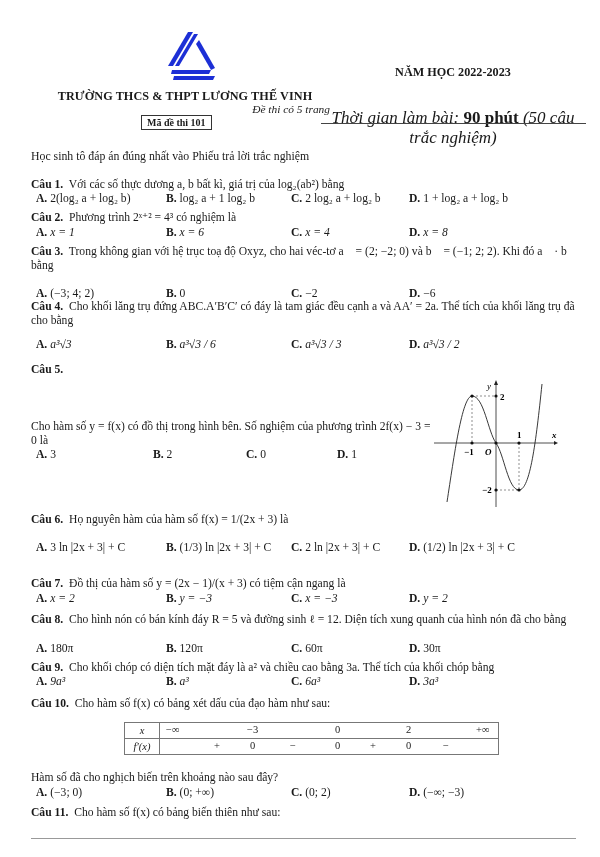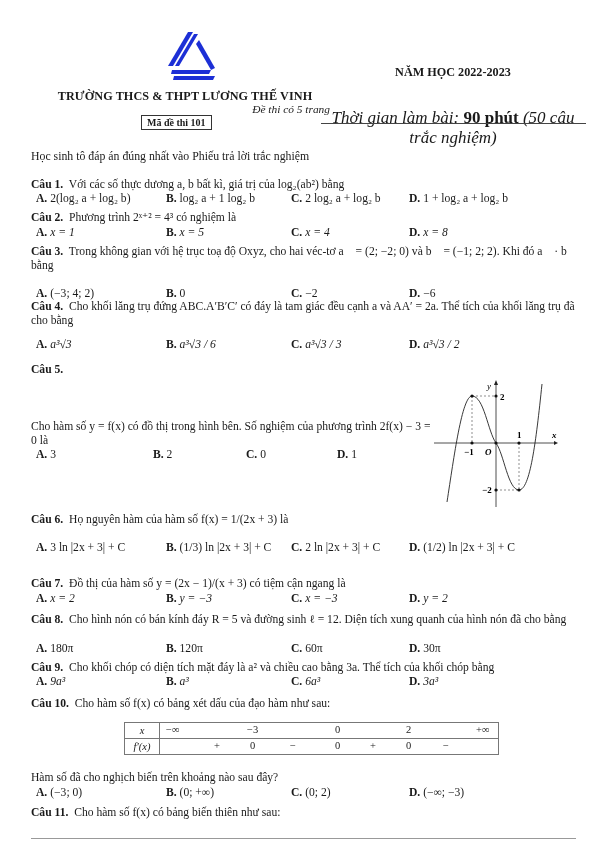--- a/index.html
+++ b/index.html
@@ -66,21 +66,21 @@
   <span class="opt oc"><span class="l">C.</span> <span>2 log₂ a + log₂ b</span></span>
   <span class="opt od"><span class="l">D.</span> <span>1 + log₂ a + log₂ b</span></span>
 </div>
 
 <div class="abs q" style="top:211px">
   <span class="qn">Câu 2.</span>&nbsp;
   <span>Phương trình 2ˣ⁺² = 4³ có nghiệm là</span>
 </div>
 <div class="abs opts" style="top:226px">
   <span class="opt oa"><span class="l">A.</span> <span class="i">x = 1</span></span>
-  <span class="opt ob"><span class="l">B.</span> <span class="i">x = 5</span></span>
+  <span class="opt ob"><span class="l">B.</span> <span class="i">x = 6</span></span>
   <span class="opt oc"><span class="l">C.</span> <span class="i">x = 4</span></span>
   <span class="opt od"><span class="l">D.</span> <span class="i">x = 8</span></span>
 </div>
 
 <div class="abs q" style="top:245px">
   <span class="qn">Câu 3.</span>&nbsp;
   <span>Trong không gian với hệ trục toạ độ Oxyz, cho hai véc-tơ a⃗ = (2; −2; 0) và b⃗ = (−1; 2; 2). Khi đó a⃗ · b⃗ bằng</span>
 </div>
 <div class="abs opts" style="top:287px">
   <span class="opt oa"><span class="l">A.</span> <span>(−3; 4; 2)</span></span>

